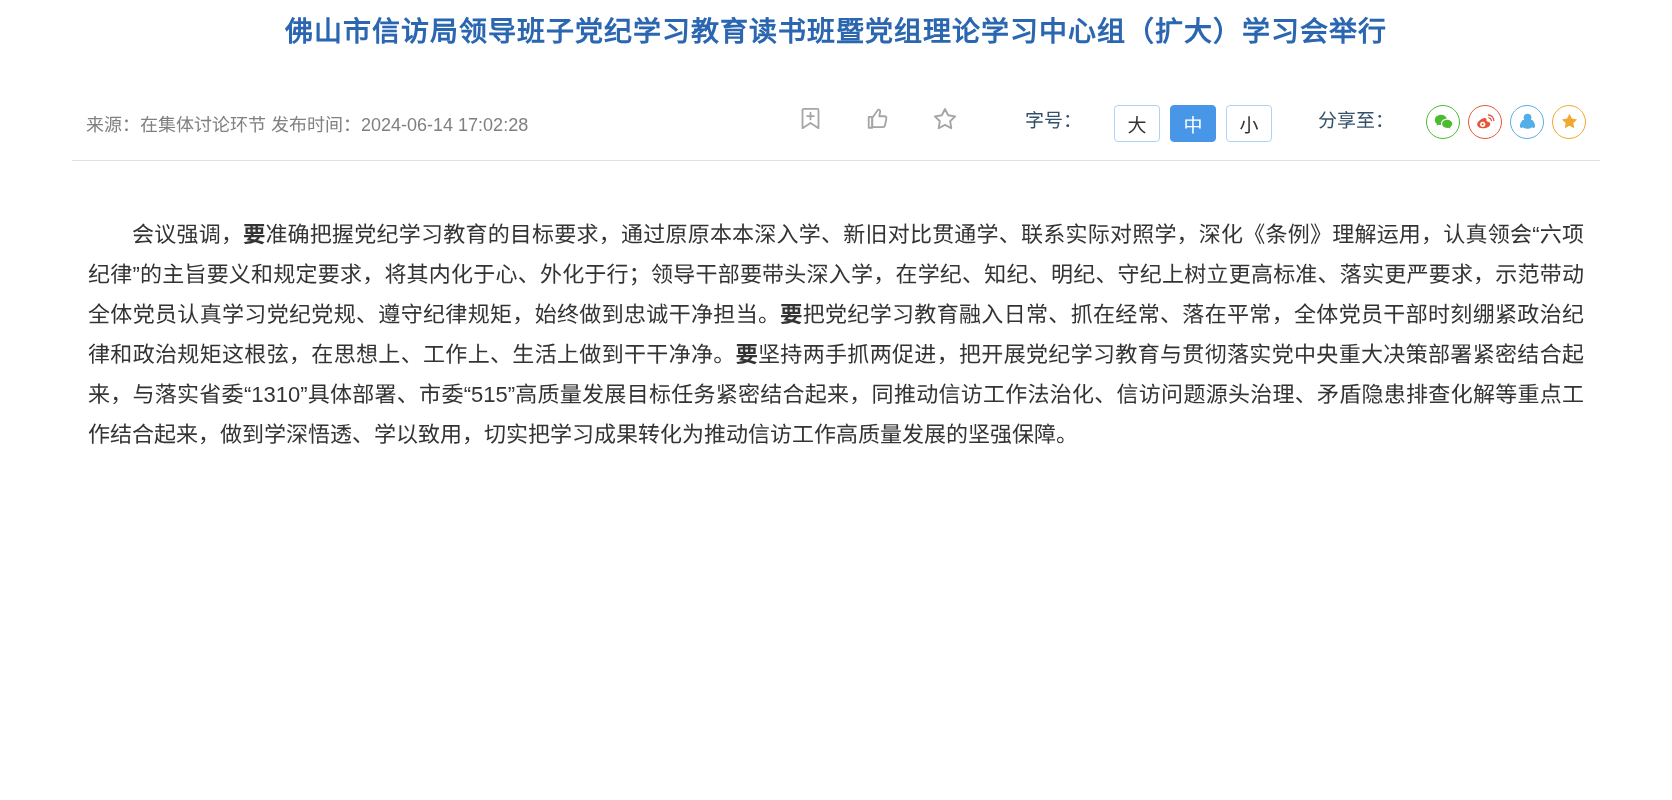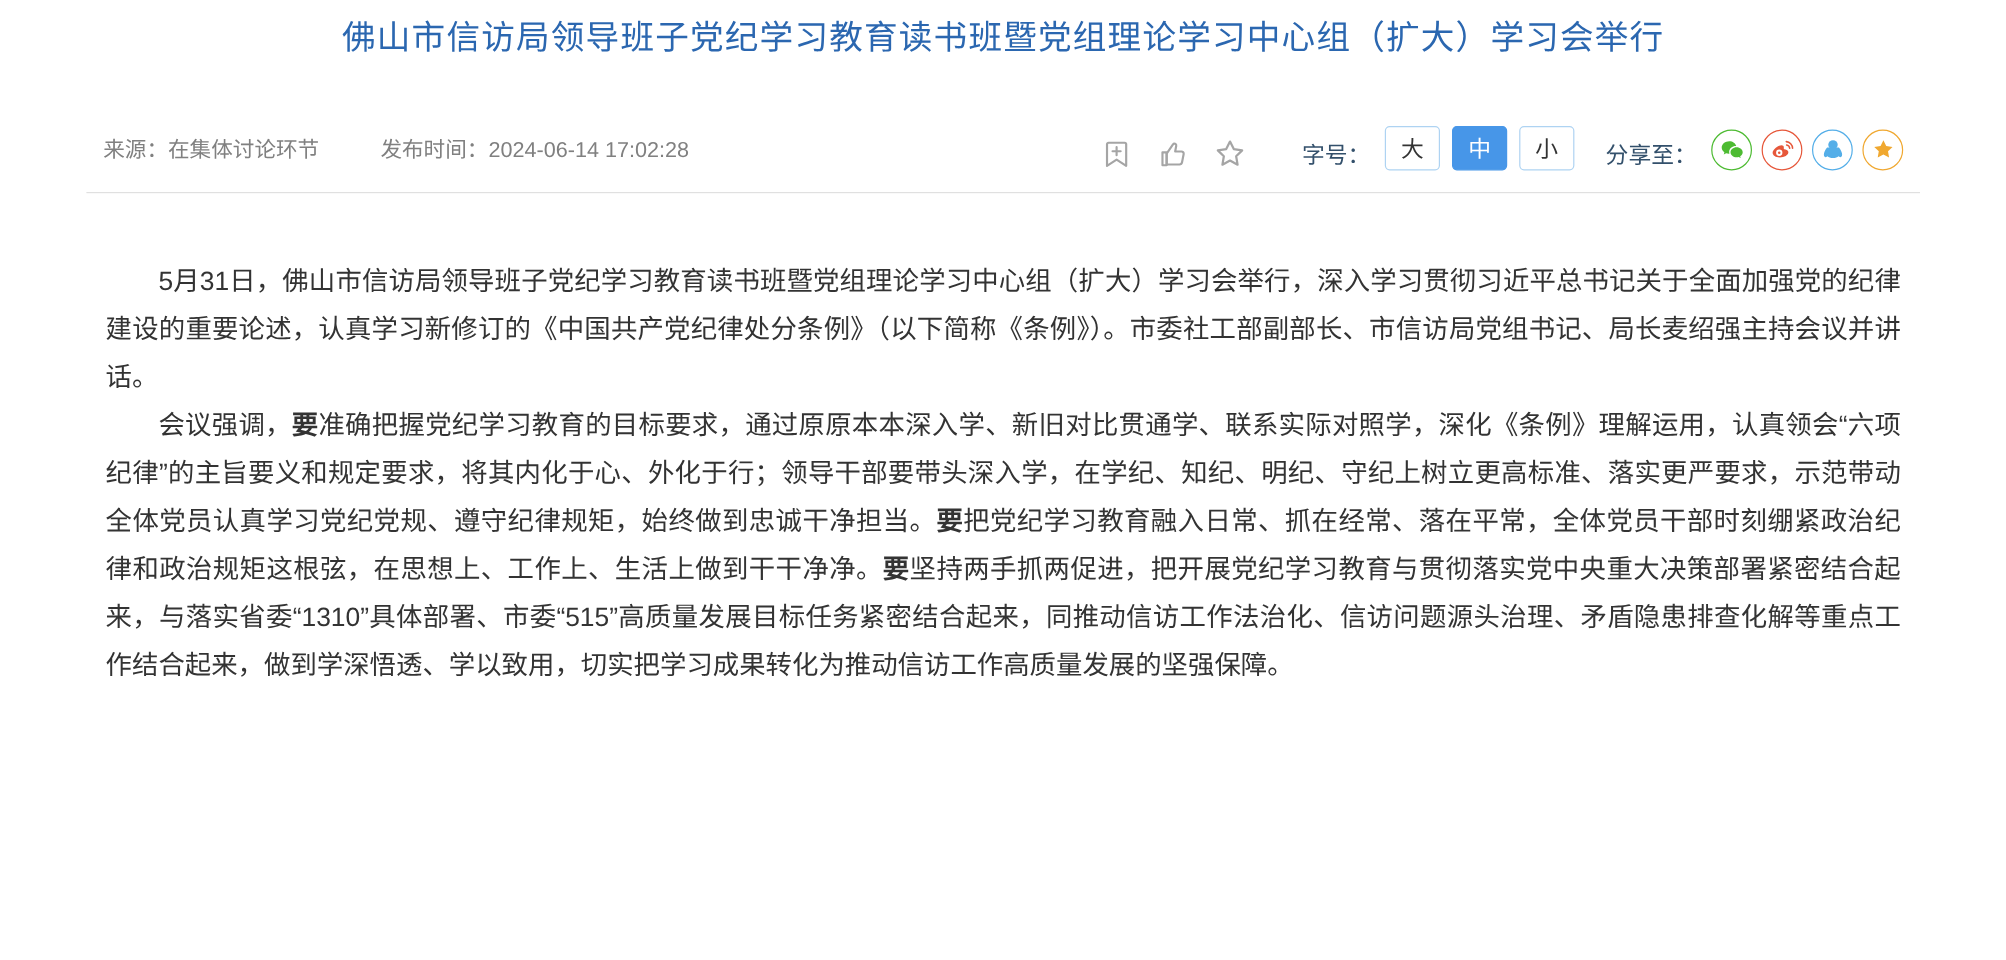--- a/index.html
+++ b/index.html
@@ -6,35 +6,35 @@
   html, body { width: 1672px; height: 800px; overflow: hidden; }
   body {
     background: #ffffff;
     font-family: "Liberation Sans", "DejaVu Sans", sans-serif;
   }
   .page { width: 1528px; margin: 0 auto; }
   .title {
     margin-top: 13px;
     text-align: center;
     font-size: 28px;
-    font-weight: 400;
+    font-weight: 700;
     letter-spacing: 1px;
     line-height: 38px;
   }
   .meta-bar {
     margin-top: 52px;
     padding: 0 14px;
     display: flex;
     justify-content: space-between;
     align-items: center;
     height: 40px;
   }
   .meta-left { font-size: 18px; color: #808080; white-space: nowrap; }
-  .meta-left .publish-label { margin-left: 46px; }
-  .meta-right { display: flex; align-items: flex-end; }
+  .meta-left .publish-label { }
+  .meta-right { display: flex; align-items: flex-start; gap: 20px; }
   .icon-btn {
     background: none; border: none; cursor: pointer;
     display: flex; align-items: center; justify-content: center;
     margin-right: 20px; padding: 0;
   }
   .group-label {
     font-size: 19px; color: #33506b; font-weight: 400;
     margin: 0 12px 0 26px; white-space: nowrap;
   }
   .fs-group { display: flex; align-items: center; }
@@ -147,17 +147,16 @@
           </svg>
         </a>
 
       </div>
     </div>
   </div>
 
   <hr class="divider">
 
   <div class="article" style="color: rgb(51, 51, 51);">
-      <p><span>5月31日，佛山市信访局领导班子党纪学习教育读书班暨党组理论学习中心组（扩大）学习会举行，深入学习贯彻习近平总书记关于全面加强党的纪律建设的重要论述，认真学习新修订的《中国共产党纪律处分条例》（以下简称《条例》）。市委社工部副部长、市信访局党组书记、局长麦绍强主持会议并讲话。</span></p>
       <p><span>会议强调，</span><span class="b">要</span><span>准确把握党纪学习教育的目标要求，通过原原本本深入学、新旧对比贯通学、联系实际对照学，深化《条例》理解运用，认真领会“六项纪律”的主旨要义和规定要求，将其内化于心、外化于行；领导干部要带头深入学，在学纪、知纪、明纪、守纪上树立更高标准、落实更严要求，示范带动全体党员认真学习党纪党规、遵守纪律规矩，始终做到忠诚干净担当。</span><span class="b">要</span><span>把党纪学习教育融入日常、抓在经常、落在平常，全体党员干部时刻绷紧政治纪律和政治规矩这根弦，在思想上、工作上、生活上做到干干净净。</span><span class="b">要</span><span>坚持两手抓两促进，把开展党纪学习教育与贯彻落实党中央重大决策部署紧密结合起来，与落实省委“1310”具体部署、市委“515”高质量发展目标任务紧密结合起来，同推动信访工作法治化、信访问题源头治理、矛盾隐患排查化解等重点工作结合起来，做到学深悟透、学以致用，切实把学习成果转化为推动信访工作高质量发展的坚强保障。</span></p>
     </div>
 
 </div>
 
 </body></html>

